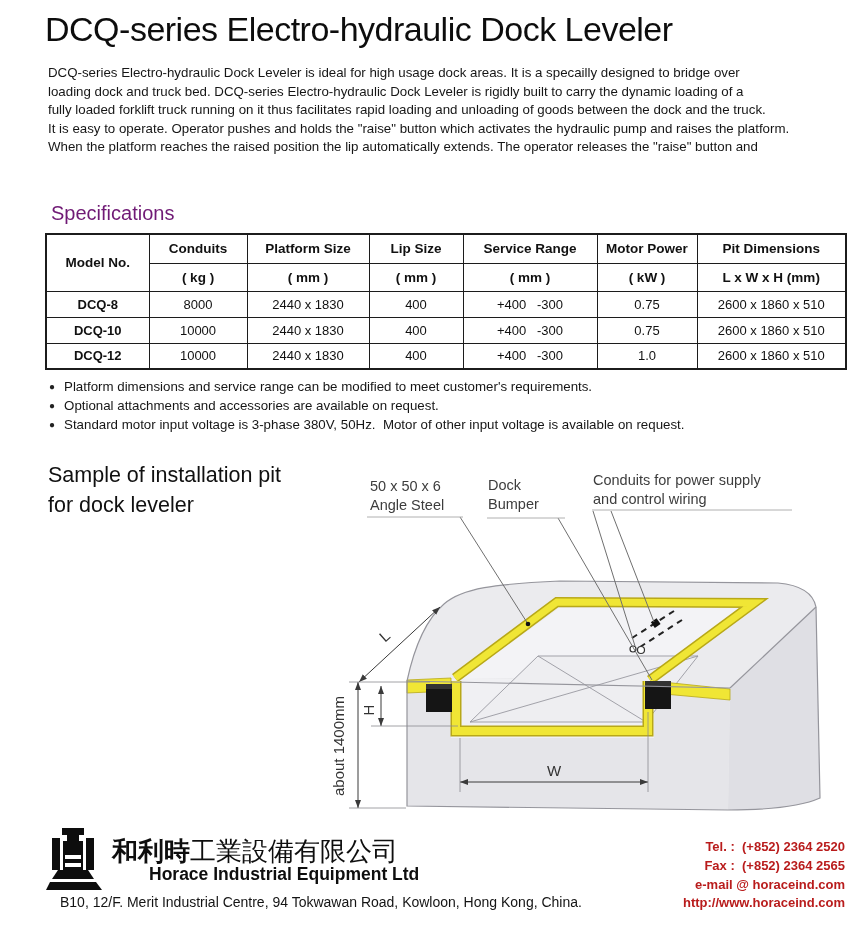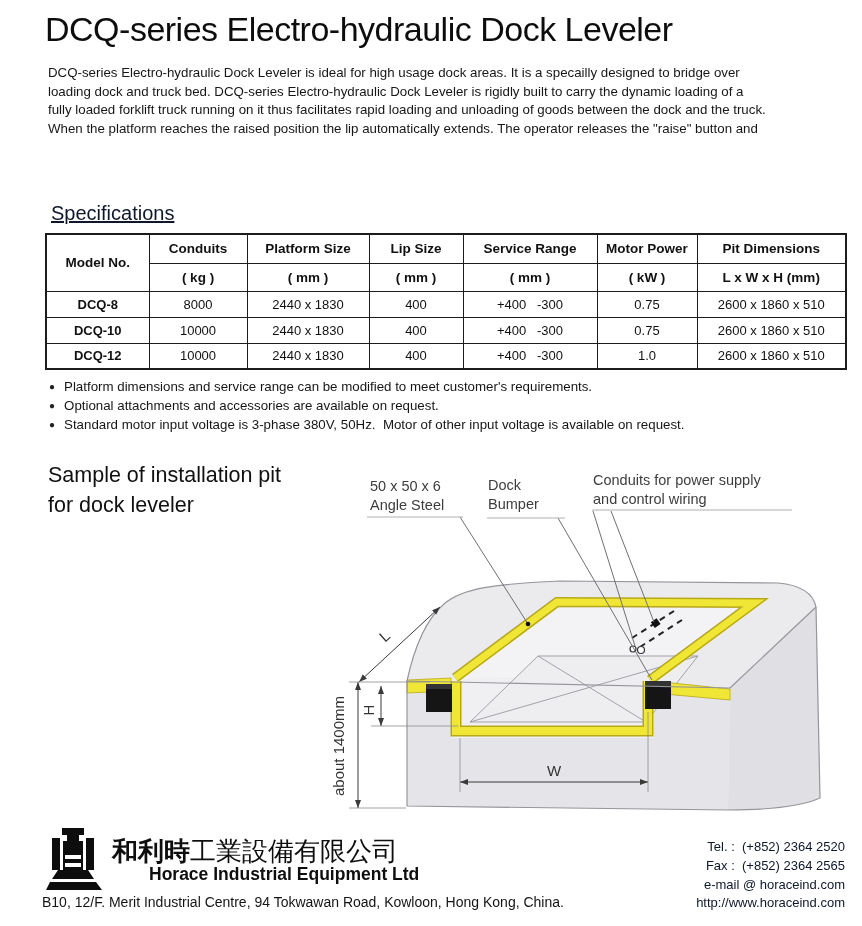--- a/index.html
+++ b/index.html
@@ -2,52 +2,53 @@
 <html><head>
 <meta charset="utf-8">
 <style>
   html,body{margin:0;padding:0;background:#ffffff;}
   .page{position:relative;width:862px;height:926px;background:#fff;overflow:hidden;
         font-family:"Liberation Sans","DejaVu Sans",sans-serif;color:#141414;}
   .abs{position:absolute;}
   .title{left:45px;top:10px;font-size:34px;font-weight:400;letter-spacing:-0.5px;color:#0d0d0d;white-space:nowrap;}
   .intro{left:48px;top:64px;font-size:13.3px;line-height:18.6px;color:#161616;}
   .intro div{white-space:nowrap;}
-  .spec-heading{left:51px;top:202px;font-size:20px;font-weight:400;color:#0f172a;text-decoration:underline;}
+  .spec-heading{left:51px;top:202px;font-size:20px;font-weight:400;color:#701a75;}
   table.spec{position:absolute;left:45px;top:233px;width:800px;border-collapse:collapse;table-layout:fixed;
              font-size:13px;color:#111;}
   table.spec th,table.spec td{border:1px solid #1c1c1c;text-align:center;vertical-align:middle;padding:0;}
   table.spec{border:2px solid #1c1c1c;}
   table.spec th{font-size:13.5px;font-weight:bold;}
   tr.h1{height:29px;} tr.h2{height:28px;} tr.dr{height:26px;}
   td.model{font-weight:bold;}
   td.sr{white-space:pre;}
   .notes{left:49px;top:378px;font-size:13.3px;line-height:17.8px;color:#161616;}
   .note-row{display:flex;align-items:baseline;white-space:nowrap;}
   .note-row .bullet{font-size:10px;margin-right:9px;position:relative;top:-1px;color:#222;}
   .sample-heading{left:48px;top:460px;font-size:21.5px;line-height:30px;font-weight:400;color:#101010;}
   .diagram{left:330px;top:460px;}
   .footer-cn{left:112px;top:834px;font-size:26px;color:#0e0e0e;white-space:nowrap;}
   .footer-cn .b{font-weight:bold;}
   .footer-en{left:112px;top:864px;font-size:17.5px;font-weight:bold;color:#0e0e0e;white-space:nowrap;margin-left:37px;}
-  .footer-address{left:42px;top:894px;font-size:14px;color:#141414;white-space:nowrap;text-align:center;}
-  .footer-contact{right:17px;top:838px;font-size:13px;line-height:18.8px;color:#0f172a;text-align:right;}
+  .footer-address{left:60px;top:894px;font-size:14px;color:#141414;white-space:nowrap;text-align:center;}
+  .footer-contact{right:17px;top:838px;font-size:13px;line-height:18.8px;color:#b91c1c;text-align:right;font-weight:bold;}
   svg text{font-family:"Liberation Sans","DejaVu Sans",sans-serif;}
 </style>
 </head>
 <body>
 
 <div class="page">
 
   <div class="abs title">DCQ-series Electro-hydraulic Dock Leveler</div>
 
   <div class="abs intro">
     <div>DCQ-series Electro-hydraulic Dock Leveler is ideal for high usage dock areas. It is a specailly designed to bridge over</div>
     <div>loading dock and truck bed. DCQ-series Electro-hydraulic Dock Leveler is rigidly built to carry the dynamic loading of a</div>
     <div>fully loaded forklift truck running on it thus facilitates rapid loading and unloading of goods between the dock and the truck.</div>
+    <div>It is easy to operate. Operator pushes and holds the "raise" button which activates the hydraulic pump and raises the platform.</div>
     <div>When the platform reaches the raised position the lip automatically extends. The operator releases the "raise" button and</div>
   </div>
 
   <div class="abs spec-heading">Specifications</div>
 
   <table class="spec">
     <colgroup>
       <col style="width:103px">
         <col style="width:98px">
         <col style="width:122px">

